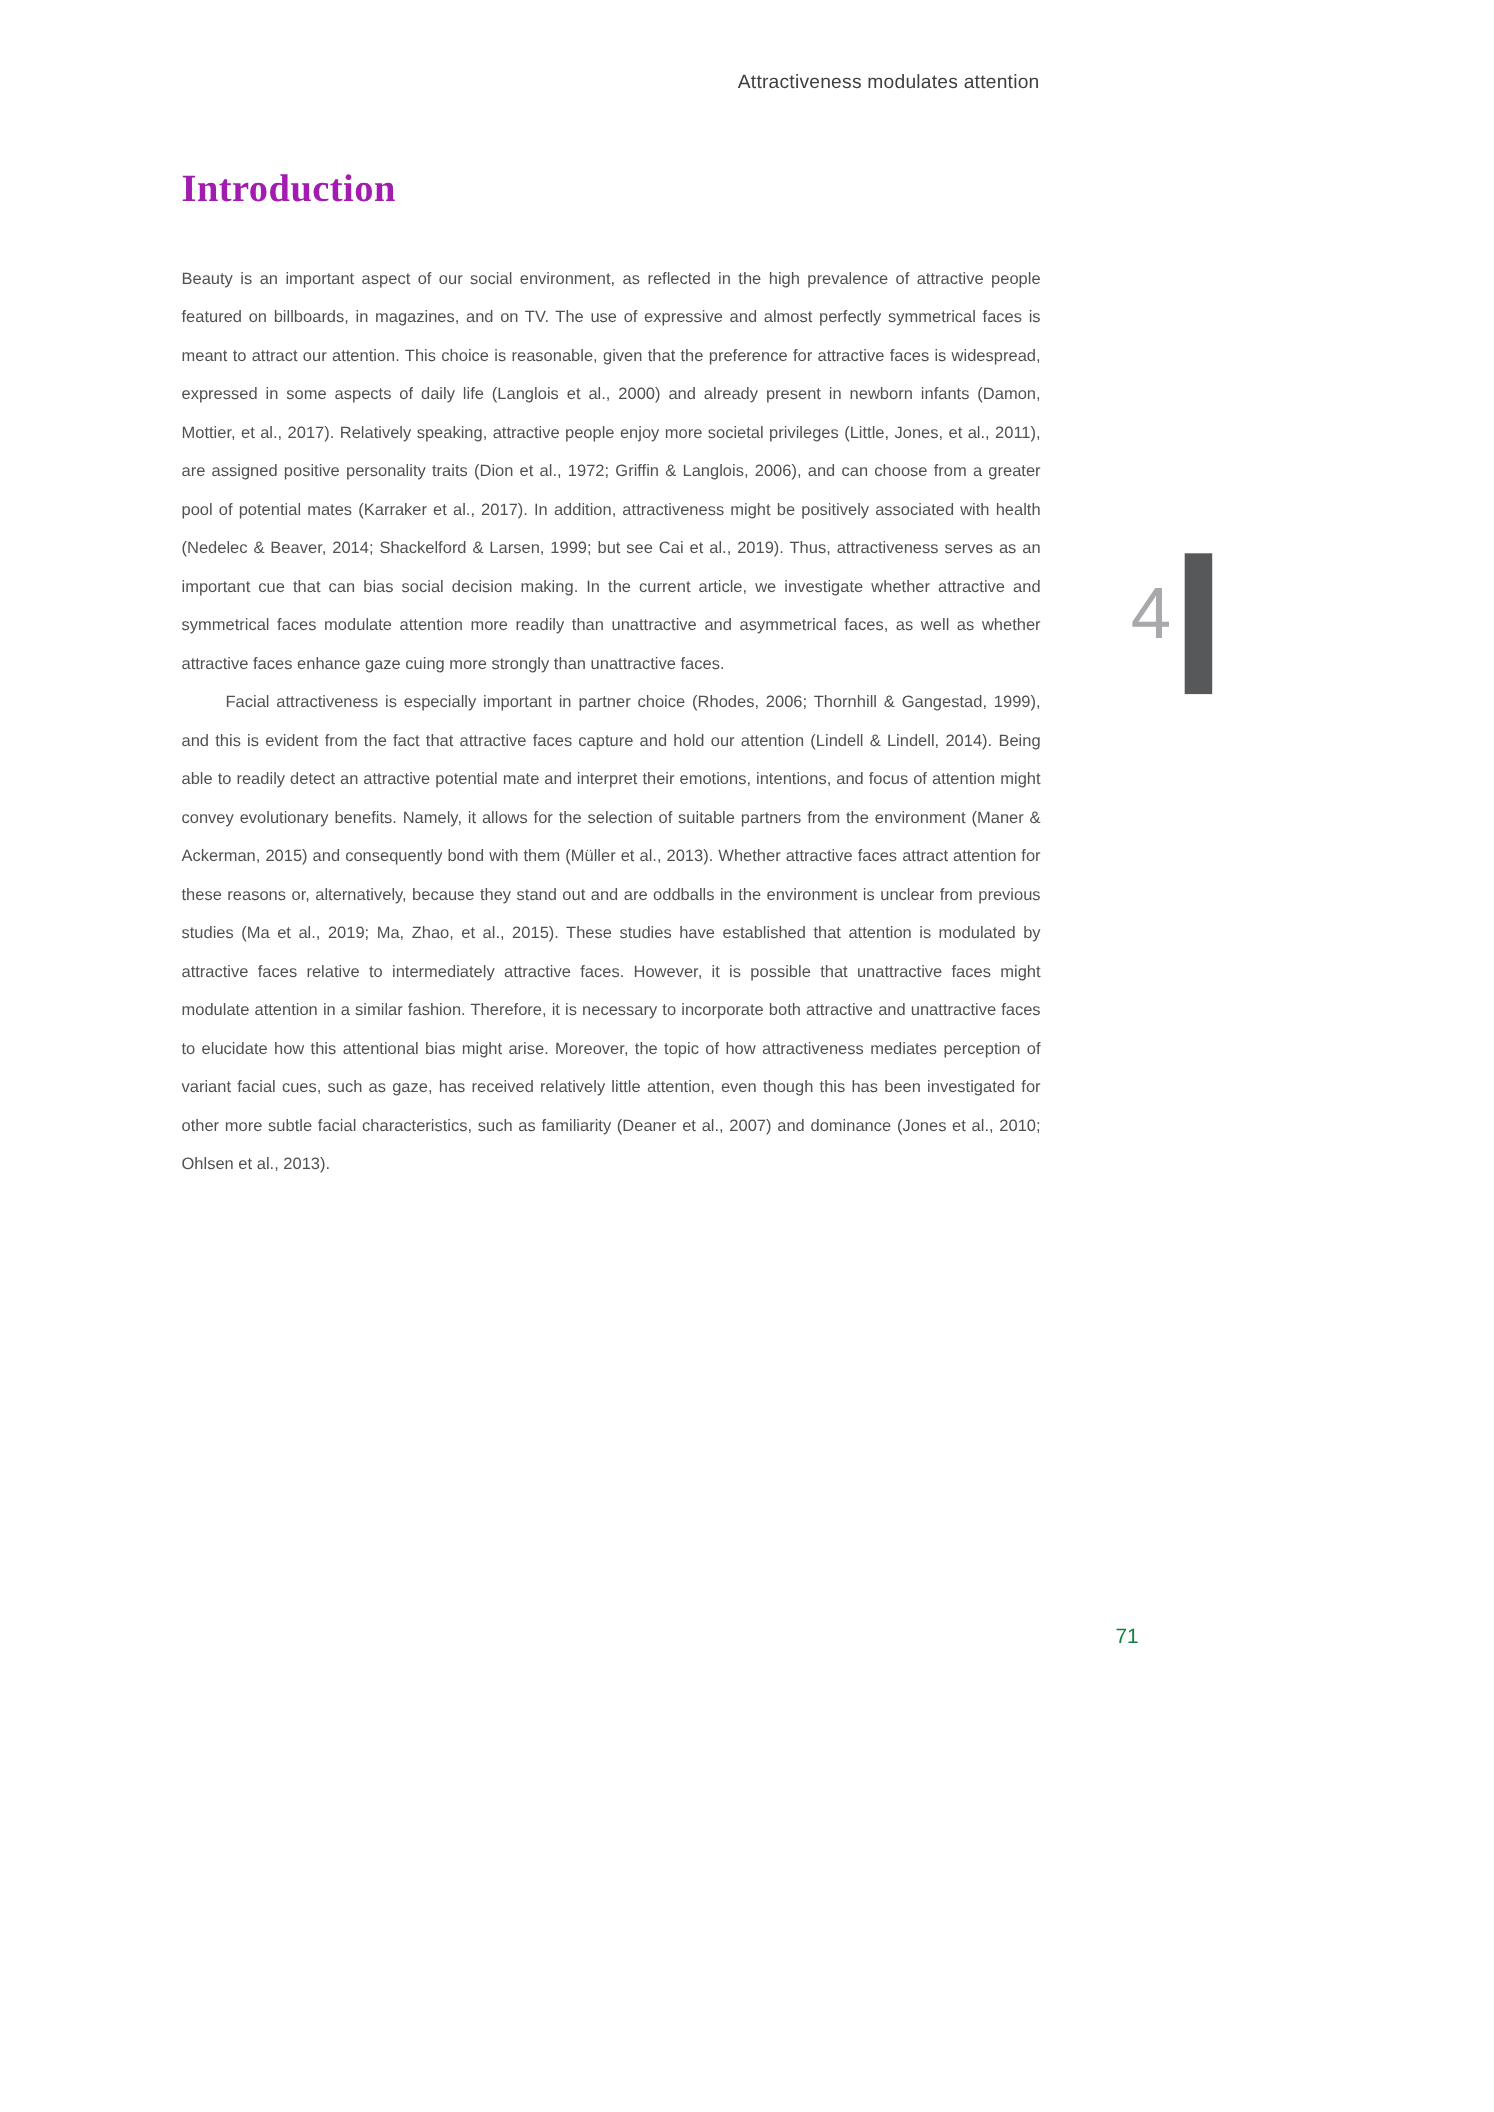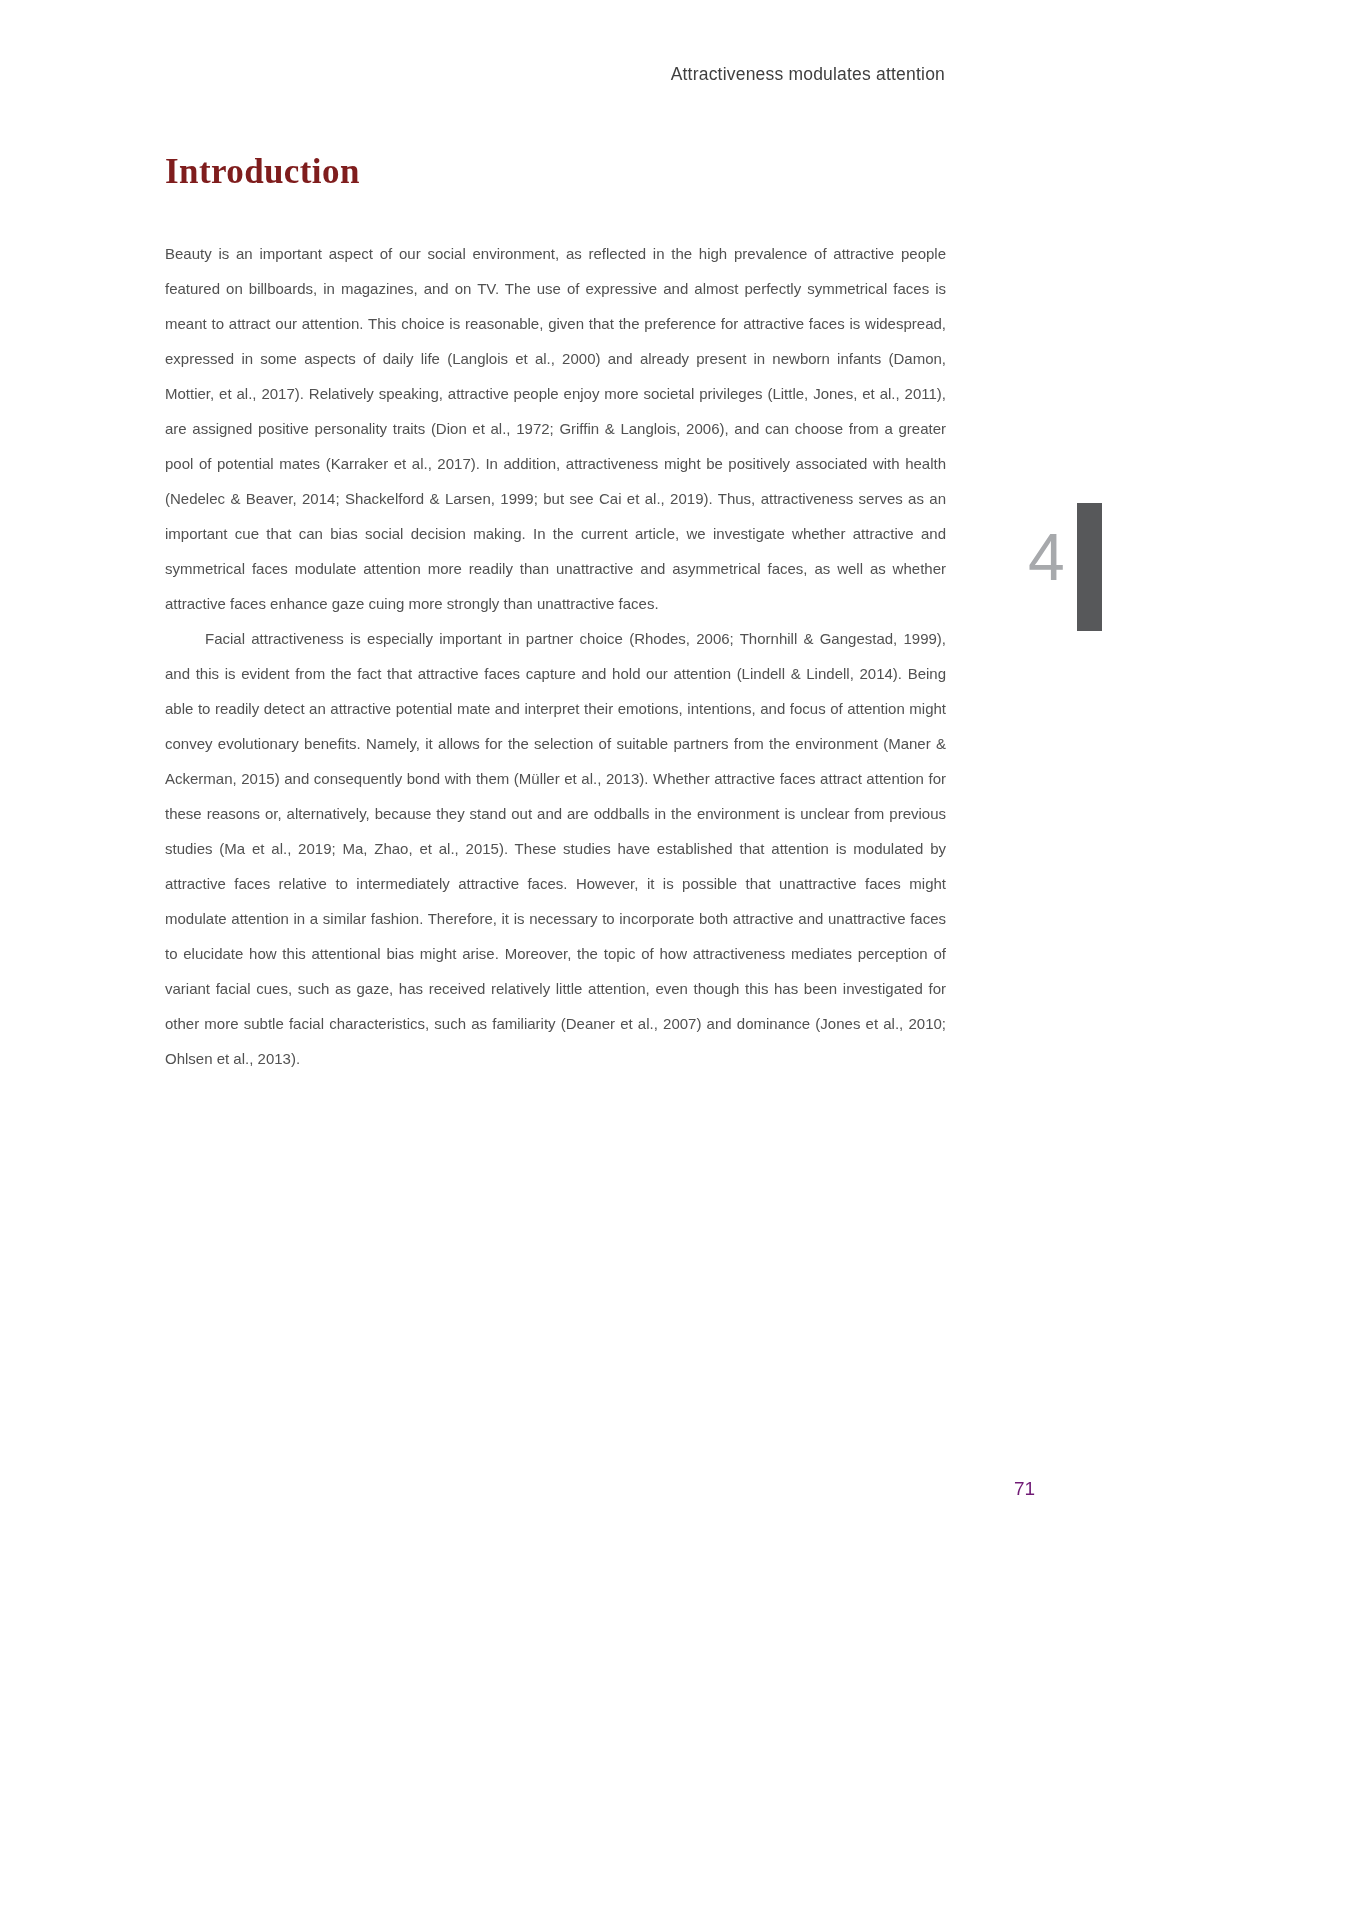--- a/index.html
+++ b/index.html
@@ -26,21 +26,21 @@
   .content {
     position: absolute;
     left: 165px;
     top: 152px;
     width: 781px;
   }
   .section-title {
     font-family: "Liberation Serif", "DejaVu Serif", serif;
     font-size: 35px;
     font-weight: 700;
-    color: #7f1d1d;
+    color: #a21caf;
     letter-spacing: 0.4px;
     margin: 0 0 44px 0;
   }
   .para {
     font-size: 15px;
     line-height: 35px;
     color: #515151;
     text-align: justify;
     margin: 0;
     font-weight: 400;
@@ -68,21 +68,21 @@
     left: 1077px;
     width: 25px;
     height: 128px;
     background: #57585a;
   }
   .page-number {
     position: absolute;
     top: 1478px;
     left: 1014px;
     font-size: 19px;
-    color: #701a75;
+    color: #15803d;
   }
 </style>
 </head>
 <body>
 
 <div class="page">
 
   <div class="running-header">Attractiveness modulates attention</div>
 
   <div class="content">

